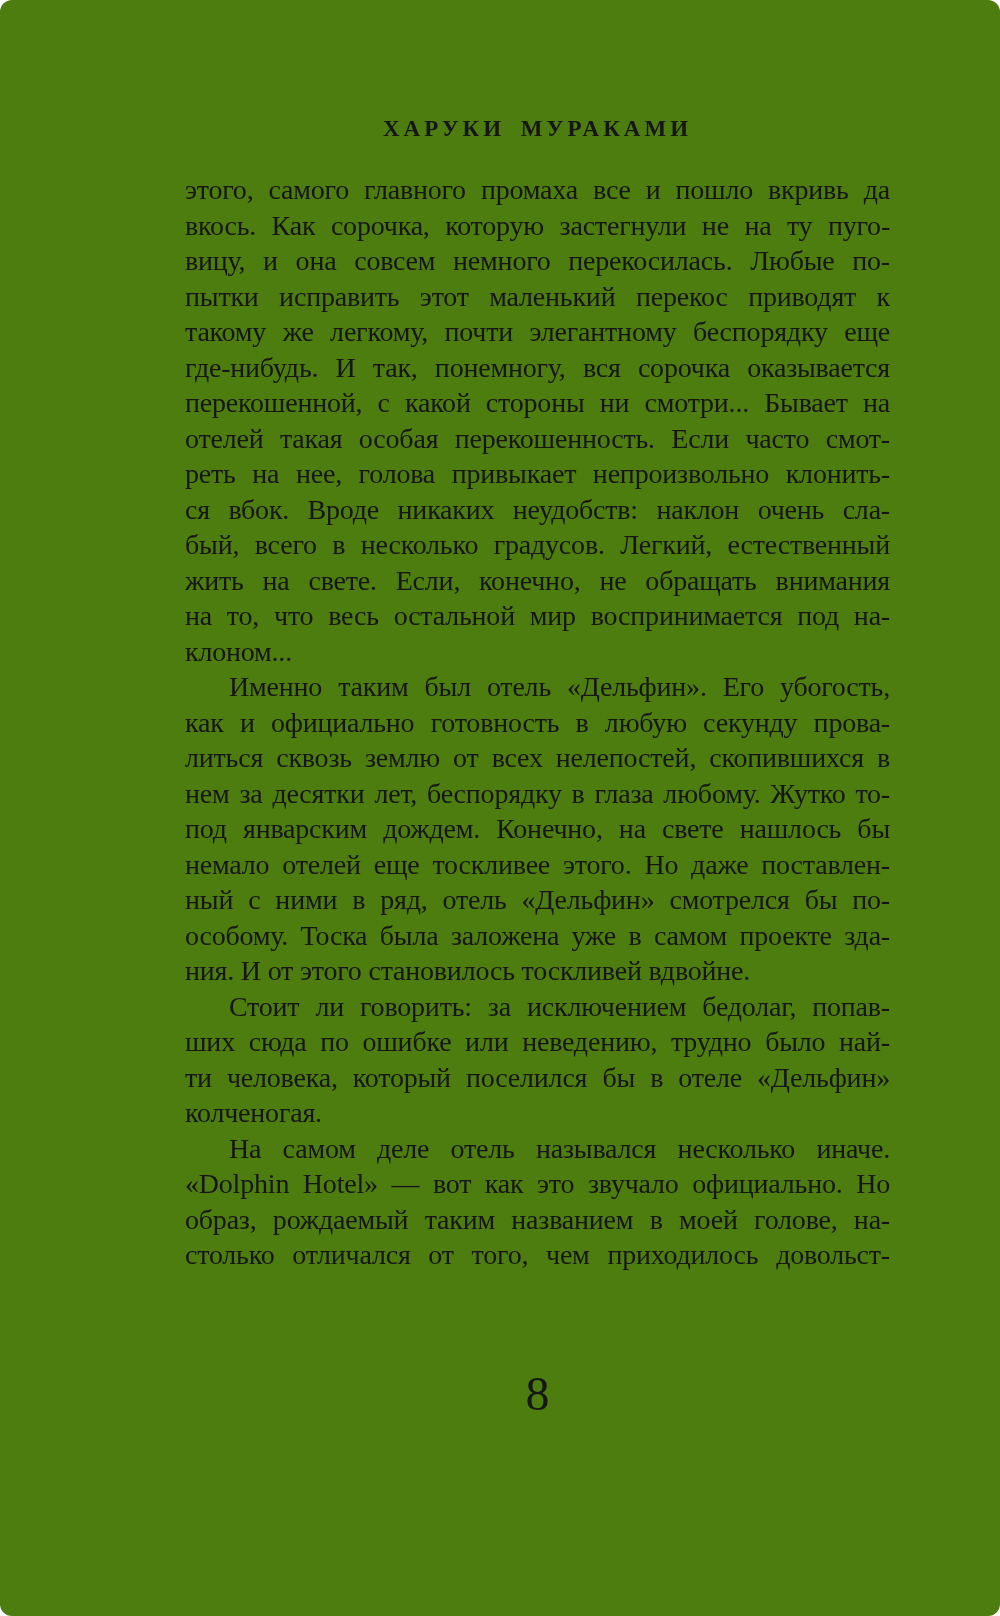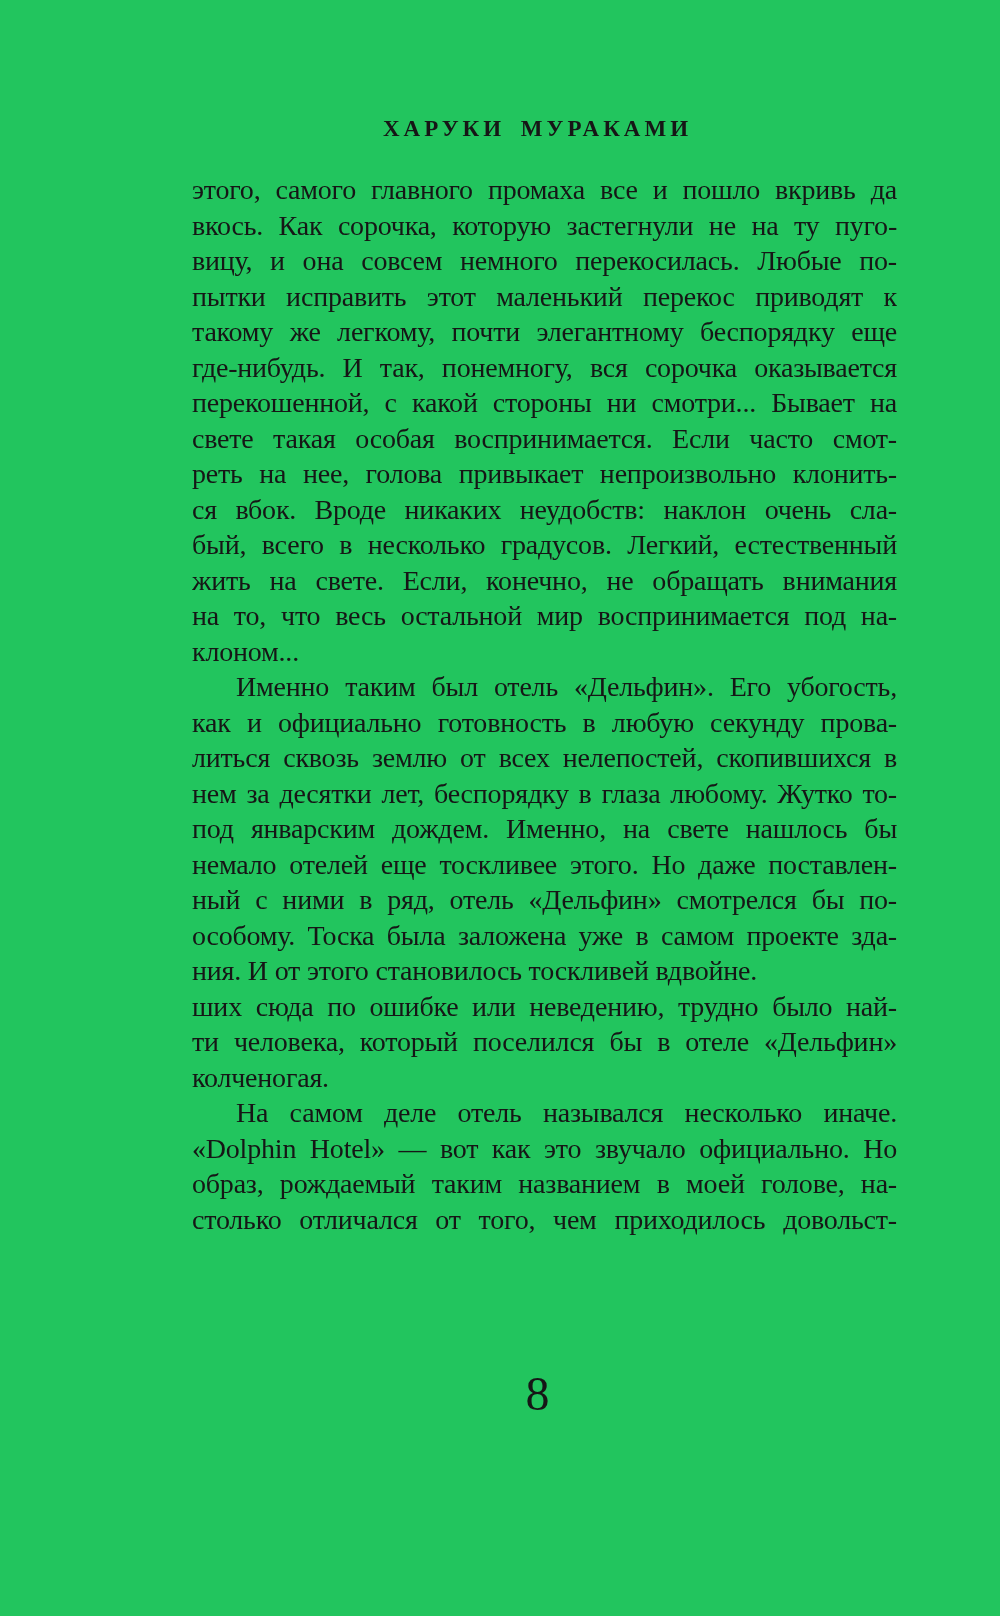--- a/index.html
+++ b/index.html
@@ -28,21 +28,20 @@
     white-space: nowrap;
   }
   .page-body {
     position: absolute;
     top: 172px;
     left: 185px;
     width: 705px;
     font-size: 28px;
     line-height: 35.5px;
     letter-spacing: -0.2px;
-    margin-left: 7px;
   }
   .paragraph {
     margin: 0;
     padding: 0;
   }
   .text-line {
     text-align: justify;
     text-align-last: justify;
     height: 35.5px;
     overflow: hidden;
@@ -60,52 +59,53 @@
     left: 185px;
     width: 705px;
     text-align: center;
     font-size: 48px;
     line-height: 1.1;
   }
 </style>
 </head>
 <body>
 
-<div class="book-page" style="background: #22c55e; color: rgb(22, 22, 22);">
+<div class="book-page" style="background: #4d7c0f; color: rgb(22, 22, 22); border-radius: 12px;">
   <div class="running-header">ХАРУКИ МУРАКАМИ</div>
 
   <div class="page-body">
       <div class="paragraph">
         <div class="text-line">этого, самого главного промаха все и пошло вкривь да</div>
         <div class="text-line">вкось. Как сорочка, которую застегнули не на ту пуго-</div>
         <div class="text-line">вицу, и она совсем немного перекосилась. Любые по-</div>
         <div class="text-line">пытки исправить этот маленький перекос приводят к</div>
         <div class="text-line">такому же легкому, почти элегантному беспорядку еще</div>
         <div class="text-line">где-нибудь. И так, понемногу, вся сорочка оказывается</div>
         <div class="text-line">перекошенной, с какой стороны ни смотри... Бывает на</div>
-        <div class="text-line">свете такая особая воспринимается. Если часто смот-</div>
+        <div class="text-line">отелей такая особая перекошенность. Если часто смот-</div>
         <div class="text-line">реть на нее, голова привыкает непроизвольно клонить-</div>
         <div class="text-line">ся вбок. Вроде никаких неудобств: наклон очень сла-</div>
         <div class="text-line">бый, всего в несколько градусов. Легкий, естественный</div>
         <div class="text-line">жить на свете. Если, конечно, не обращать внимания</div>
         <div class="text-line">на то, что весь остальной мир воспринимается под на-</div>
         <div class="text-line para-end">клоном...</div>
       </div>
       <div class="paragraph">
         <div class="text-line first-indent">Именно таким был отель «Дельфин». Его убогость,</div>
         <div class="text-line">как и официально готовность в любую секунду прова-</div>
         <div class="text-line">литься сквозь землю от всех нелепостей, скопившихся в</div>
         <div class="text-line">нем за десятки лет, беспорядку в глаза любому. Жутко то-</div>
-        <div class="text-line">под январским дождем. Именно, на свете нашлось бы</div>
+        <div class="text-line">под январским дождем. Конечно, на свете нашлось бы</div>
         <div class="text-line">немало отелей еще тоскливее этого. Но даже поставлен-</div>
         <div class="text-line">ный с ними в ряд, отель «Дельфин» смотрелся бы по-</div>
         <div class="text-line">особому. Тоска была заложена уже в самом проекте зда-</div>
         <div class="text-line para-end">ния. И от этого становилось тоскливей вдвойне.</div>
       </div>
       <div class="paragraph">
+        <div class="text-line first-indent">Стоит ли говорить: за исключением бедолаг, попав-</div>
         <div class="text-line">ших сюда по ошибке или неведению, трудно было най-</div>
         <div class="text-line">ти человека, который поселился бы в отеле «Дельфин»</div>
         <div class="text-line para-end">колченогая.</div>
       </div>
       <div class="paragraph">
         <div class="text-line first-indent">На самом деле отель назывался несколько иначе.</div>
         <div class="text-line">«Dolphin Hotel» — вот как это звучало официально. Но</div>
         <div class="text-line">образ, рождаемый таким названием в моей голове, на-</div>
         <div class="text-line">столько отличался от того, чем приходилось довольст-</div>
       </div>

